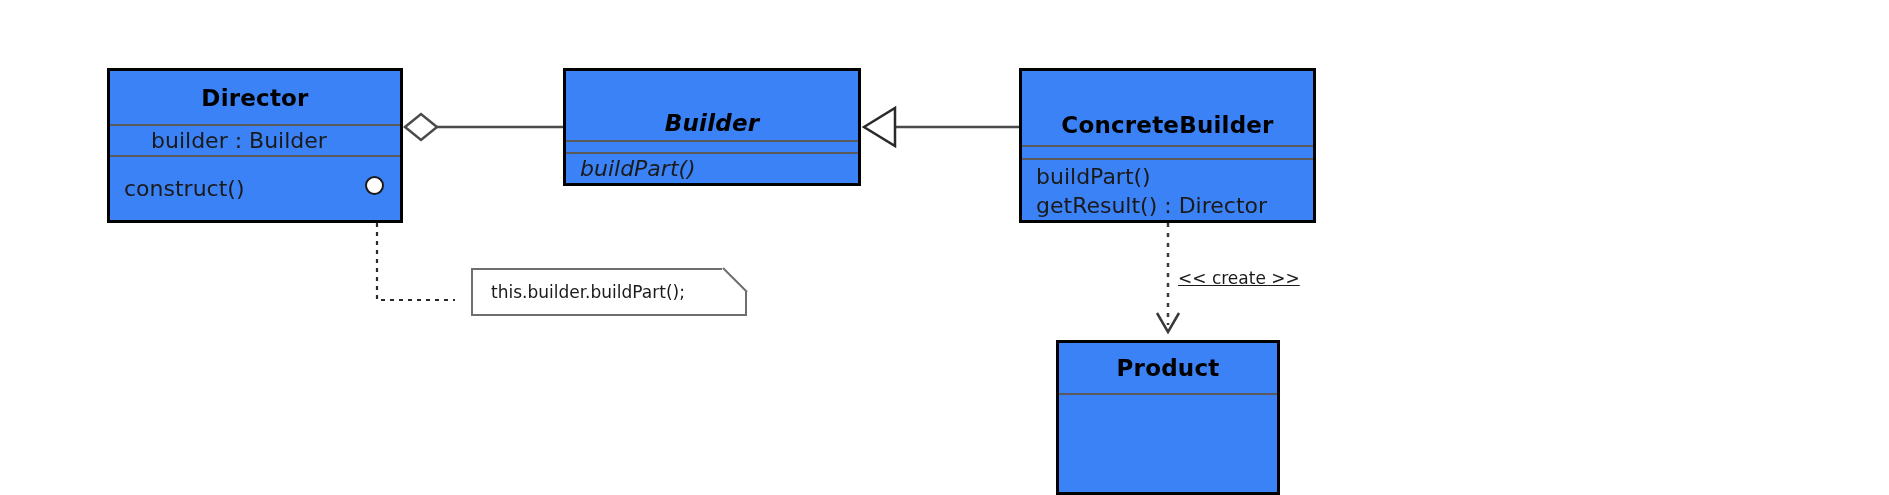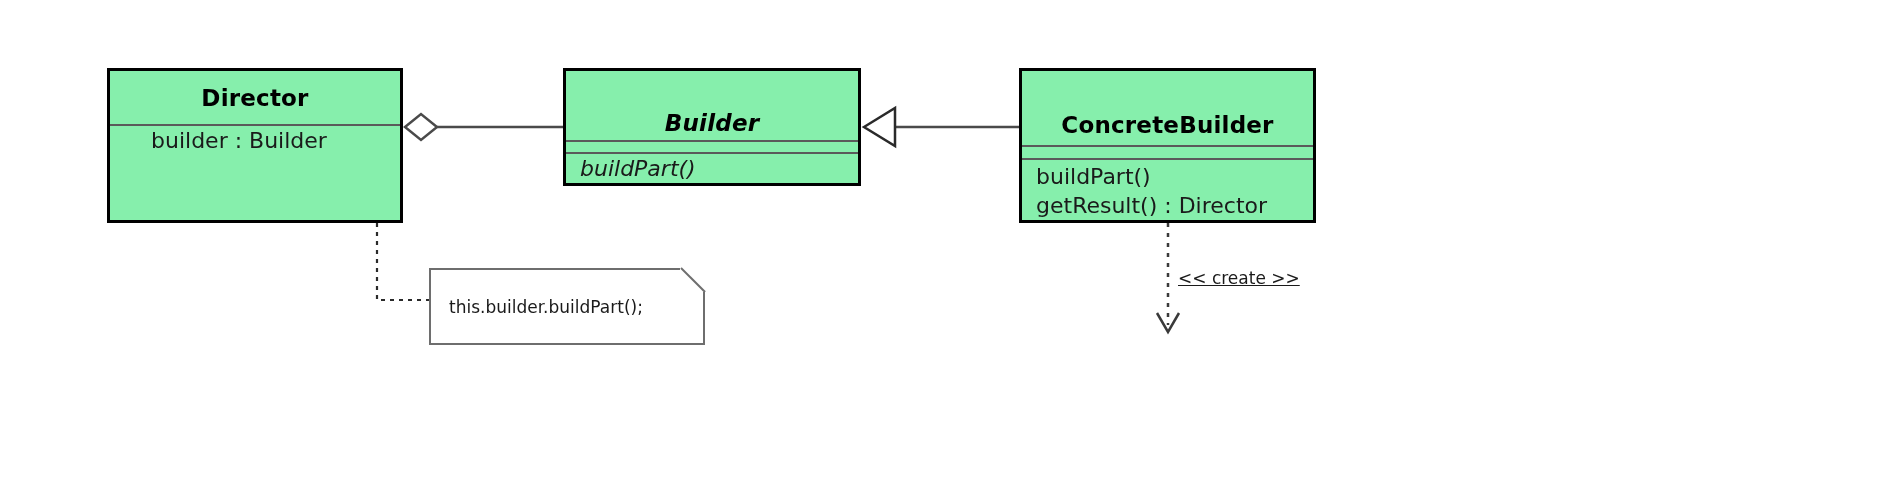--- a/index.html
+++ b/index.html
@@ -13,21 +13,21 @@
   #diagram-canvas {
     position: relative;
     width: 1889px;
     height: 495px;
     background: #ffffff;
     overflow: hidden;
   }
   .uml-class {
     position: absolute;
     box-sizing: border-box;
-    background: #86efac;
+    background: #3b82f6;
     border: 3px solid #000000;
     display: flex;
     flex-direction: column;
   }
   .uml-compartment {
     box-sizing: border-box;
     display: flex;
     flex-direction: column;
     justify-content: center;
   }
@@ -86,24 +86,24 @@
     border: 2px solid #1a1a1a;
     border-radius: 50%;
     background: #ffffff;
     right: 16px;
     top: 19px;
   }
 
   
   #note-builder-call {
     position: absolute;
-    left: 429px;
+    left: 471px;
     top: 268px;
     width: 276px;
-    height: 77px;
+    height: 48px;
   }
   #note-builder-call .note-body {
     position: absolute;
     inset: 0;
     background: #ffffff;
     border: 2px solid #6e6e6e;
     box-sizing: border-box;
     clip-path: polygon(0 0, calc(100% - 24px) 0, 100% 24px, 100% 100%, 0 100%);
   }
   #note-builder-call .note-fold {
@@ -186,20 +186,24 @@
     <path d="M 377,205 L 377,300 L 455,300" fill="none" stroke="#2a2a2a" stroke-width="2.2" stroke-dasharray="4 5"></path>
   </svg>
 
   <div class="uml-class" id="class-director">
     <div class="uml-compartment comp-title">
       <div class="uml-title">Director</div>
     </div>
     <div class="uml-compartment comp-attrs">
       <div class="uml-member">builder : Builder</div>
     </div>
+    <div class="uml-compartment comp-ops">
+      <div class="uml-member">construct()</div>
+      <span class="port-circle"></span>
+    </div>
   </div>
 
   <div class="uml-class" id="class-builder">
     <div class="uml-compartment comp-title">
       <div class="uml-title abstract">Builder</div>
     </div>
     <div class="uml-compartment comp-attrs"></div>
     <div class="uml-compartment comp-ops">
       <div class="uml-member italic">buildPart()</div>
     </div>
@@ -209,20 +213,26 @@
     <div class="uml-compartment comp-title">
       <div class="uml-title">ConcreteBuilder</div>
     </div>
     <div class="uml-compartment comp-attrs"></div>
     <div class="uml-compartment comp-ops">
       <div class="uml-member">buildPart()</div>
       <div class="uml-member">getResult() : Director</div>
     </div>
   </div>
 
+  <div class="uml-class" id="class-product">
+    <div class="uml-compartment comp-title">
+      <div class="uml-title">Product</div>
+    </div>
+    <div class="uml-compartment comp-attrs"></div>
+  </div>
 
   <div id="note-builder-call">
     <div class="note-body"></div>
     <div class="note-fold"></div>
     <div class="note-text">this.builder.buildPart();</div>
   </div>
 
   <div class="edge-label" id="label-create">&lt;&lt; create &gt;&gt;</div>
 
 </div>

